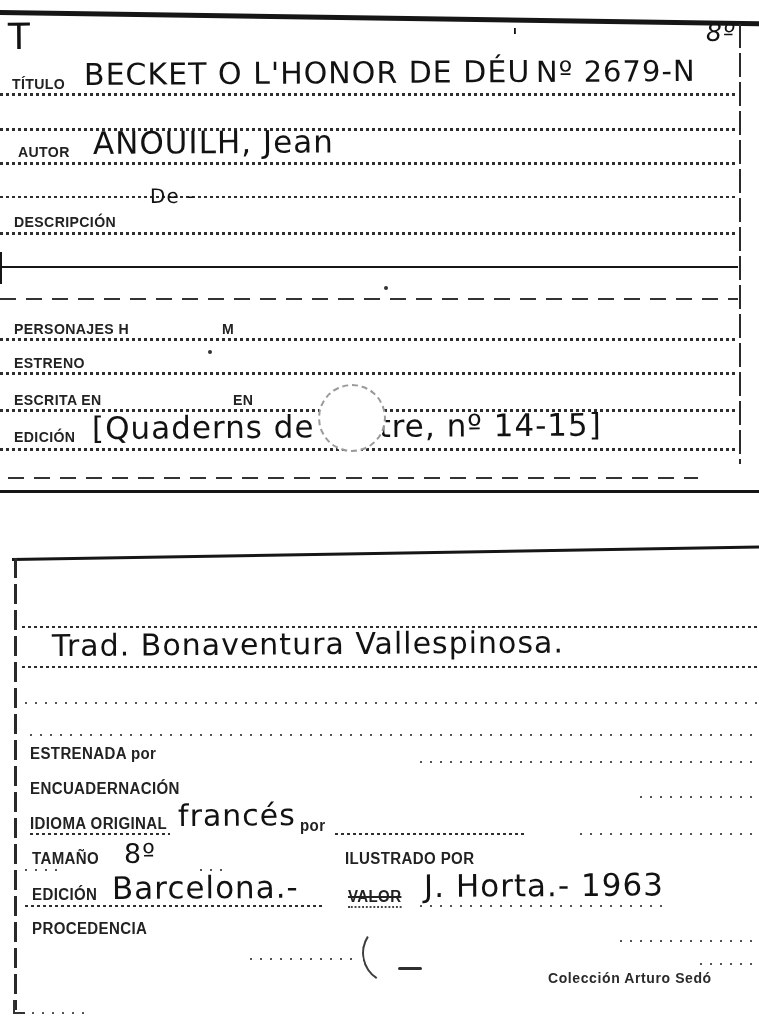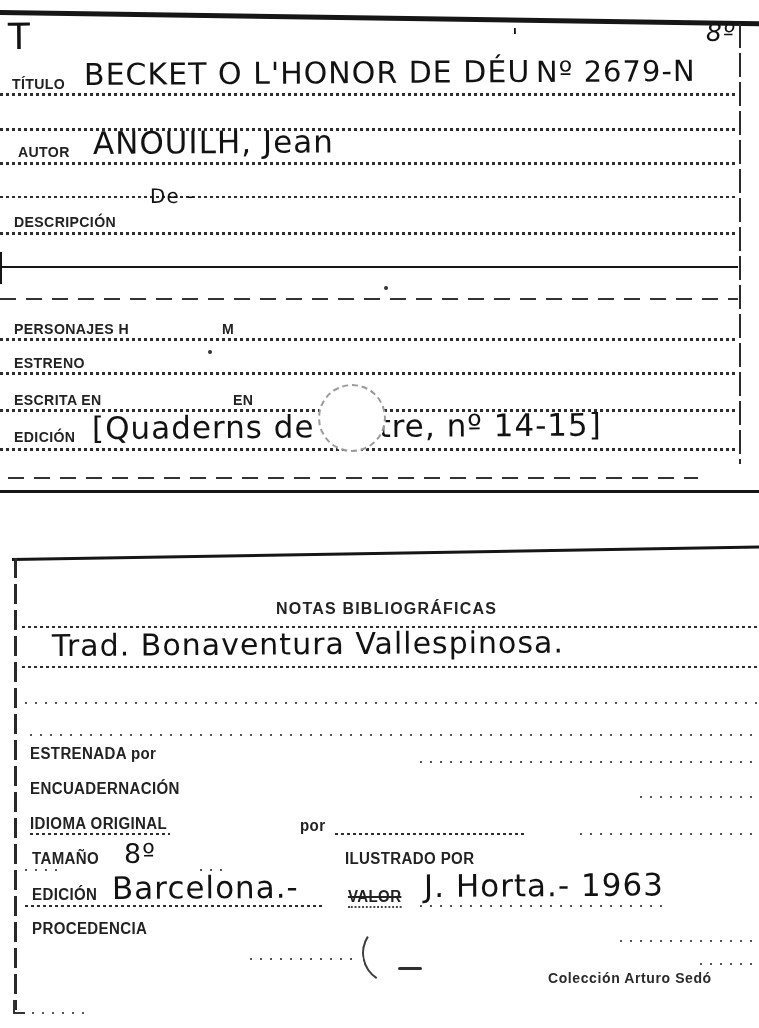--- a/index.html
+++ b/index.html
@@ -89,36 +89,36 @@
   <div class="abs dotline thick" style="left:0;top:448px;width:738px;"></div>
 
   <div class="abs punch punch1" style="left:318px;top:384px;width:64px;height:64px;"></div>
 
   <div class="abs dashline" style="left:8px;top:477px;width:690px;"></div>
   <div class="abs solidline" style="left:0;top:490px;width:759px;height:3px;"></div>
 
   <div class="abs solidline" style="left:12px;top:558px;width:750px;height:3px;transform:rotate(-.95deg);transform-origin:left center;"></div>
   <div class="abs" style="left:14px;top:558px;width:3px;height:452px;background-image:repeating-linear-gradient(to bottom,#2a2a2a 0 20px,transparent 20px 26px);"></div>
 
-  <div class="abs label label2" style="left:14px;top:600px;width:745px;text-align:center;transform:none;letter-spacing:1.2px;">NOTAS BIBLIOGRÁFICAS</div>
   <div class="abs dotline" style="left:22px;top:626px;width:737px;"></div>
 
   <div class="abs hw" style="left:52px;top:628px;font-size:30px;">Trad. Bonaventura Vallespinosa.</div>
   <div class="abs dotline" style="left:22px;top:666px;width:737px;"></div>
 
   <div class="abs sparsedots" style="left:25px;top:702px;width:734px;"></div>
   <div class="abs sparsedots" style="left:30px;top:734px;width:729px;"></div>
 
   <div class="abs label label2" style="left:30px;top:745px;">ESTRENADA por</div>
   <div class="abs sparsedots" style="left:420px;top:761px;width:339px;"></div>
 
   <div class="abs label label2" style="left:30px;top:780px;">ENCUADERNACIÓN</div>
   <div class="abs sparsedots" style="left:640px;top:796px;width:119px;"></div>
 
   <div class="abs label label2" style="left:30px;top:815px;">IDIOMA ORIGINAL</div>
+  <div class="abs hw" style="left:178px;top:798px;font-size:30px;">francés</div>
   <div class="abs label label2" style="left:300px;top:817px;text-transform:none;">por</div>
   <div class="abs dotline" style="left:30px;top:833px;width:140px;"></div>
   <div class="abs dotline" style="left:335px;top:833px;width:190px;"></div>
   <div class="abs sparsedots" style="left:580px;top:833px;width:179px;"></div>
 
   <div class="abs label label2" style="left:32px;top:850px;">TAMAÑO</div>
   <div class="abs hw" style="left:124px;top:838px;font-size:27px;">8º</div>
   <div class="abs label label2" style="left:345px;top:850px;">ILUSTRADO POR</div>
   <div class="abs sparsedots" style="left:25px;top:869px;width:40px;"></div>
   <div class="abs sparsedots" style="left:200px;top:869px;width:30px;"></div>

